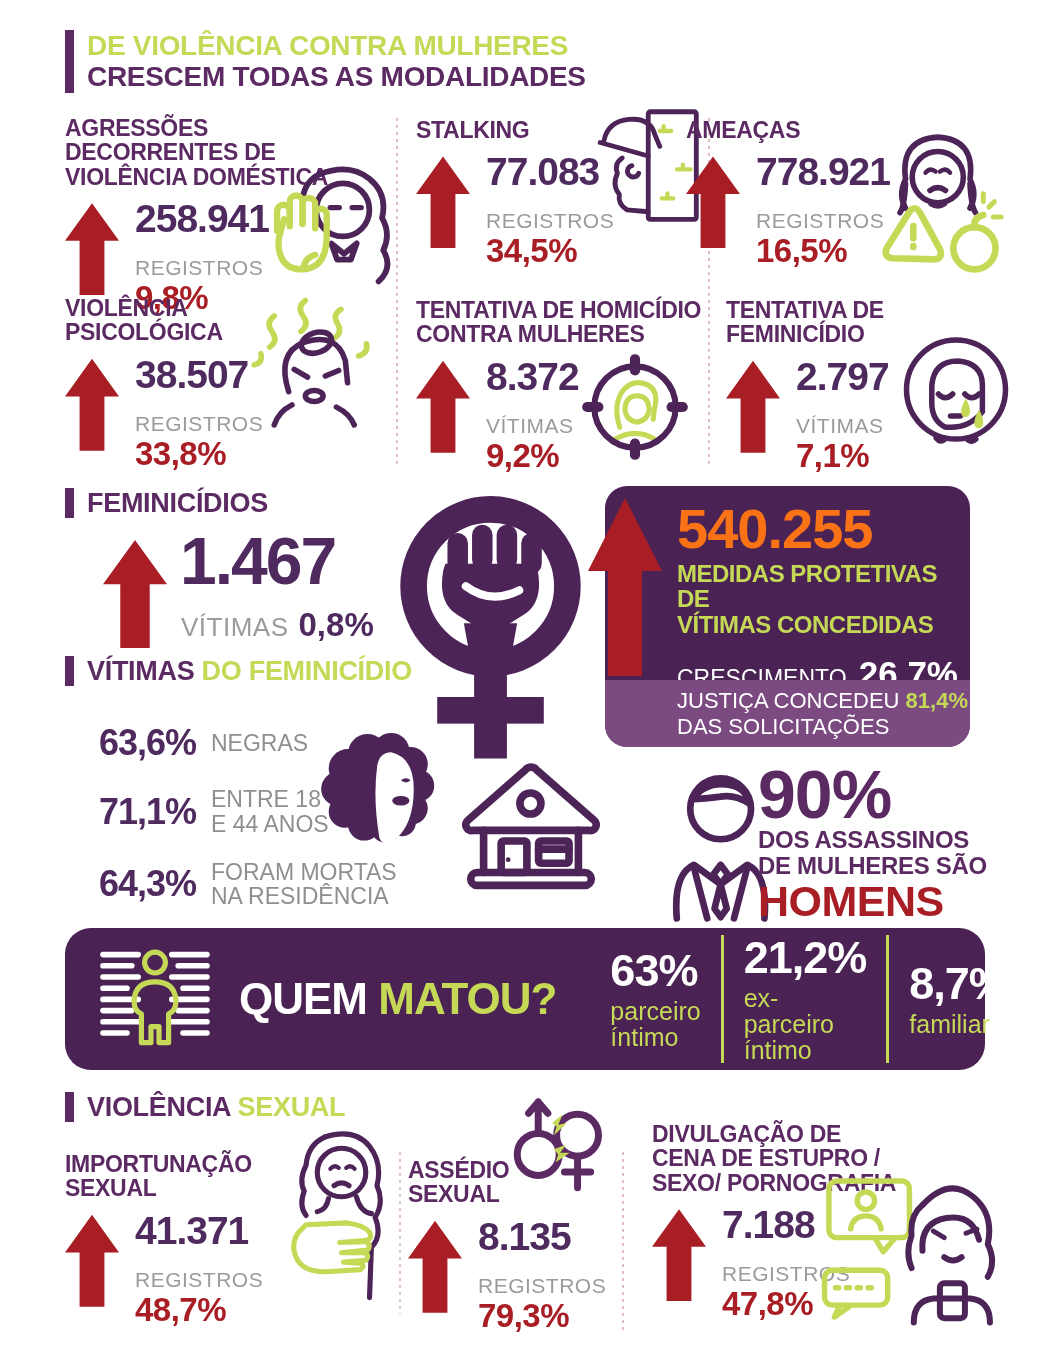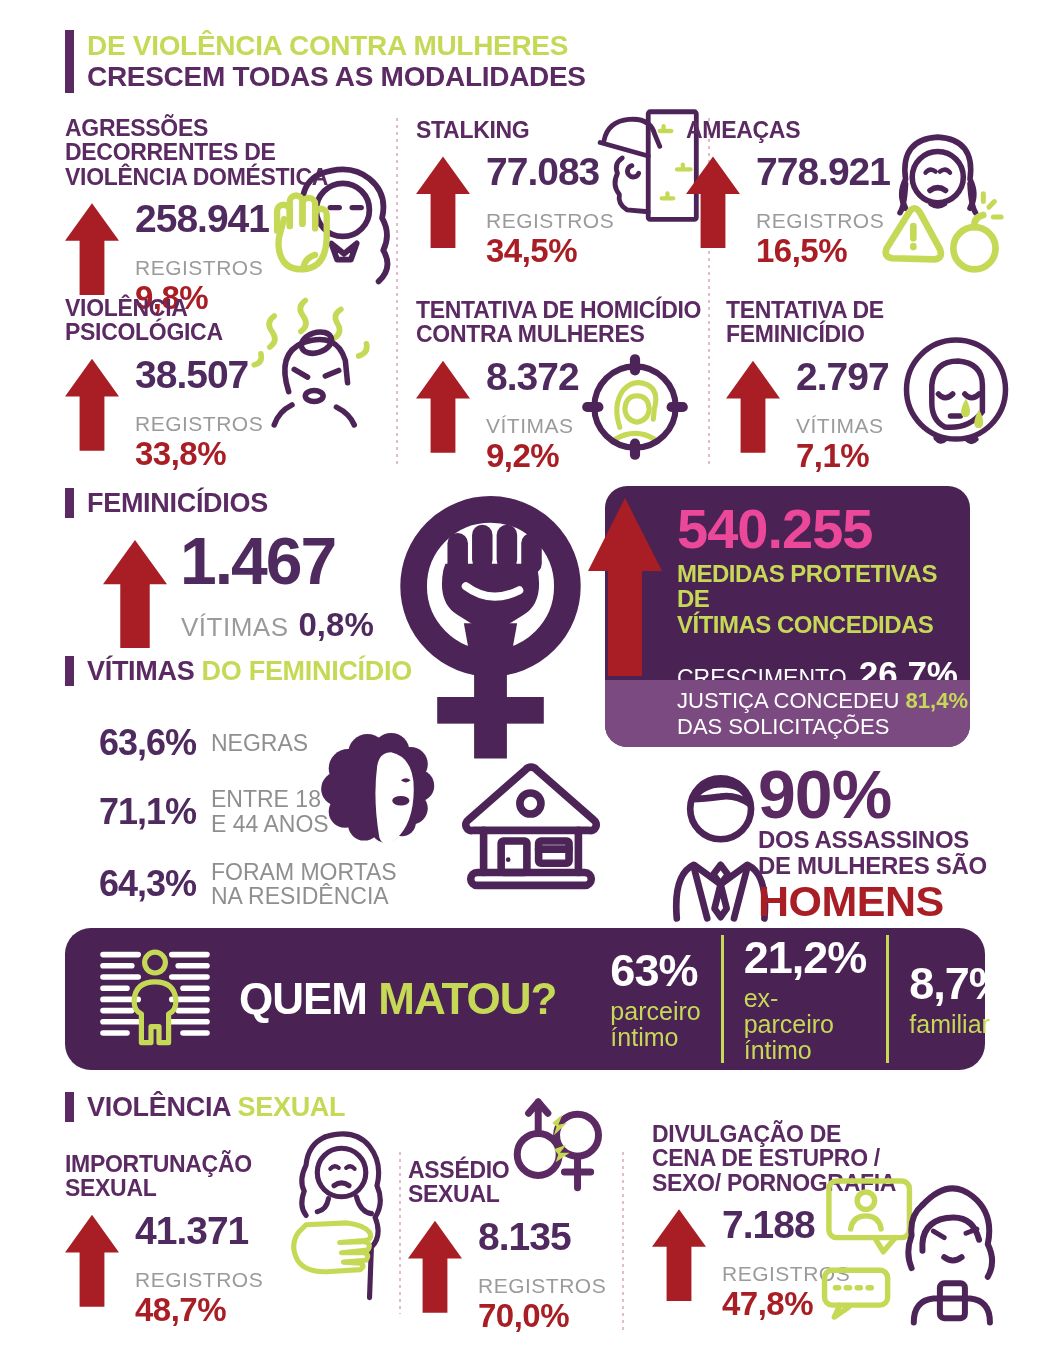--- a/index.html
+++ b/index.html
@@ -25,21 +25,21 @@
   .icon{position:absolute;}
   .vdiv{position:absolute;width:2px;background-image:repeating-linear-gradient(to bottom,#e2bccd 0 3px,transparent 3px 7px);}
   
   .femval{font-size:66px;font-weight:bold;color:#4f2a5e;letter-spacing:-2px;line-height:1;}
   .femline{display:flex;align-items:baseline;gap:10px;}
   .femunit{font-size:26px;color:#9b9b9b;letter-spacing:0.5px;}
   .fempct{font-size:33px;font-weight:bold;color:#4f2a5e;}
   
   .pbox{position:absolute;left:605px;top:486px;width:365px;height:261px;background:#4a2253;border-radius:22px;}
   .pbox .inner{padding:14px 12px 0 72px;}
-  .bval{font-size:56px;font-weight:bold;color:#ec4899;letter-spacing:-1px;line-height:1.05;}
+  .bval{font-size:56px;font-weight:bold;color:#f97316;letter-spacing:-1px;line-height:1.05;}
   .blabel{font-size:24px;font-weight:bold;color:#c6d957;line-height:1.07;letter-spacing:-0.5px;margin-top:2px;}
   .bgrow{display:flex;align-items:baseline;gap:8px;margin-top:16px;color:#fff;}
   .bgrow .t{font-size:23px;}
   .bgrow .v{font-size:35px;font-weight:bold;}
   .strip{position:absolute;left:0;bottom:0;width:100%;height:67px;background:#7b4a80;border-radius:0 0 22px 22px;
          display:flex;flex-direction:column;justify-content:center;padding-left:72px;box-sizing:border-box;}
   .strip .l{font-size:22px;color:#fff;line-height:1.18;}
   .strip b{color:#c6d957;}
   
   .vrow{display:flex;align-items:center;margin-bottom:23px;}
@@ -459,21 +459,21 @@
   </div>
 </div>
 
 <div class="card" style="left:408px;top:1158px;width:210px;height:175px;">
   <div class="ctitle" style="width:110px;">ASSÉDIO SEXUAL</div>
   <div class="crow">
     <div class="up sm"></div>
     <div class="nums">
       <div class="val">8.135</div>
       <div class="unit">REGISTROS</div>
-      <div class="pct">70,0%</div>
+      <div class="pct">79,3%</div>
     </div>
   </div>
   <div class="icon" style="left:90px;top:-70px;width:118px;">
     <svg viewBox="0 0 135 125" width="118">
       <g fill="none" stroke="#5c2a62" stroke-width="8" stroke-linecap="round">
         <circle cx="46" cy="76" r="24"></circle>
         <path d="M46 52 V16 M46 16 l-11 13 M46 16 l11 13"></path>
         <circle cx="91" cy="54" r="24"></circle>
         <path d="M91 78 v36 M76 96 h30"></path>
       </g>

